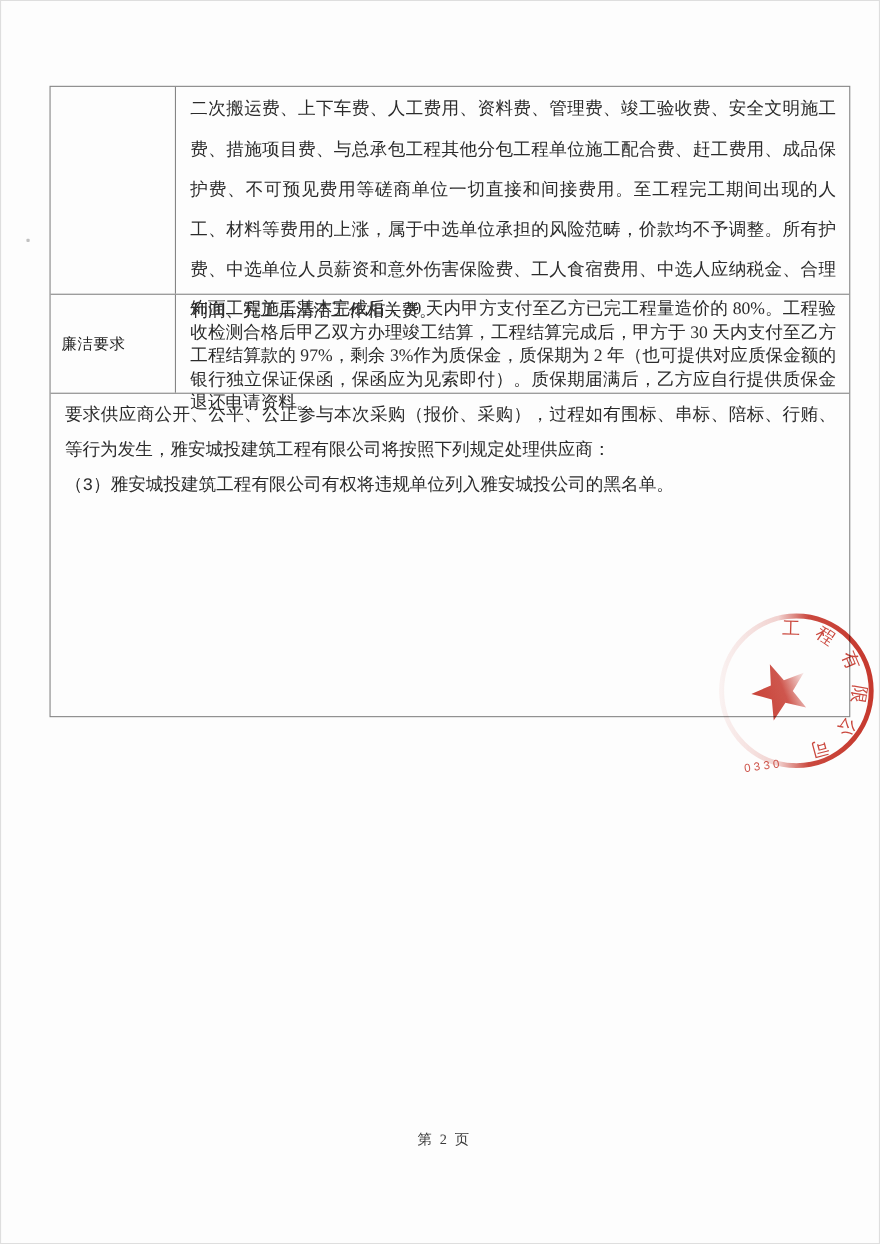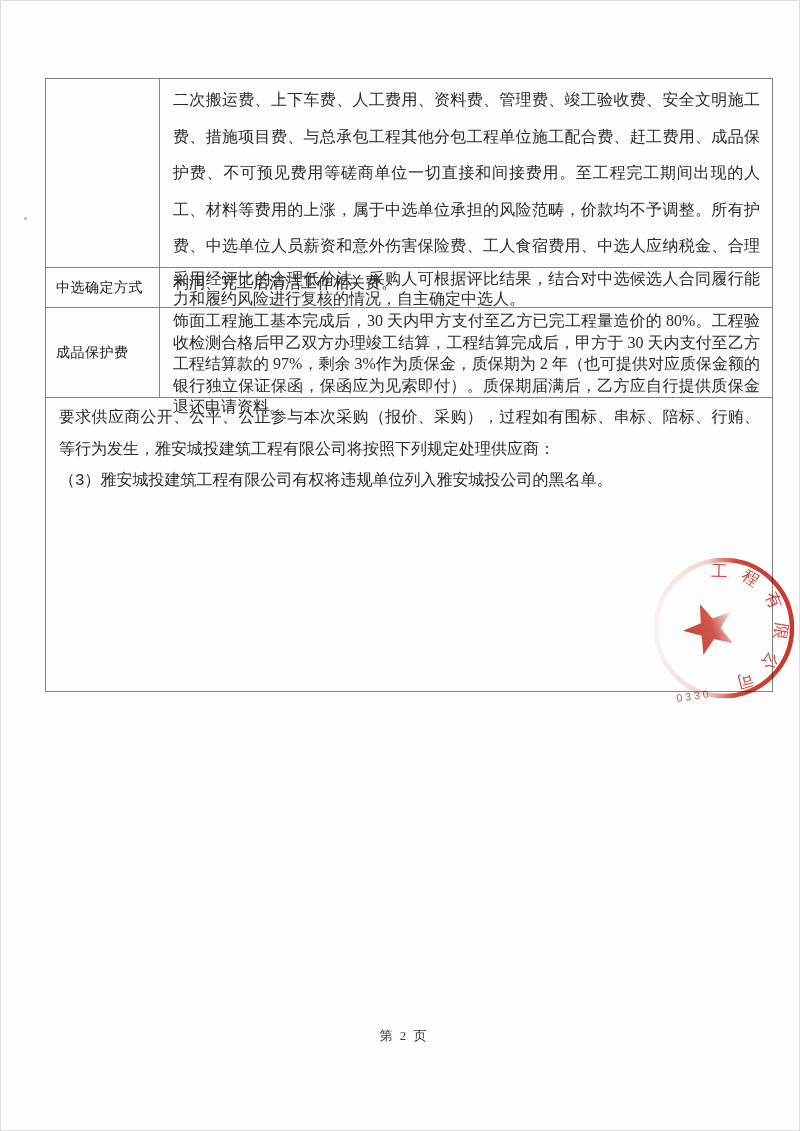--- a/index.html
+++ b/index.html
@@ -89,29 +89,23 @@
 
   <div class="terms-table">
 
     <div class="trow row-fees">
       <div class="cell-label center"></div>
       <div class="cell-body">
         <p>二次搬运费、上下车费、人工费用、资料费、管理费、竣工验收费、安全文明施工费、措施项目费、与总承包工程其他分包工程单位施工配合费、赶工费用、成品保护费、不可预见费用等磋商单位一切直接和间接费用。至工程完工期间出现的人工、材料等费用的上涨，属于中选单位承担的风险范畴，价款均不予调整。所有护费、中选单位人员薪资和意外伤害保险费、工人食宿费用、中选人应纳税金、合理利润、完工后清洁工作相关费。</p>
       </div>
     </div>
 
-    <div class="trow row-method">
-      <div class="cell-label left">中选确定方式</div>
-      <div class="cell-body">
-        <p>采用经评比的合理低价法。采购人可根据评比结果，结合对中选候选人合同履行能力和履约风险进行复核的情况，自主确定中选人。</p>
-      </div>
-    </div>
 
     <div class="trow row-payment">
-      <div class="cell-label left">成品保护费</div>
+      <div class="cell-label left">廉洁要求</div>
       <div class="cell-body">
         <p>饰面工程施工基本完成后，30 天内甲方支付至乙方已完工程量造价的 80%。工程验收检测合格后甲乙双方办理竣工结算，工程结算完成后，甲方于 30 天内支付至乙方工程结算款的 97%，剩余 3%作为质保金，质保期为 2 年（也可提供对应质保金额的银行独立保证保函，保函应为见索即付）。质保期届满后，乙方应自行提供质保金退还申请资料。</p>
       </div>
     </div>
 
     <div class="trow row-integrity">
       <div class="cell-body">
         <p>要求供应商公开、公平、公正参与本次采购（报价、采购），过程如有围标、串标、陪标、行贿、等行为发生，雅安城投建筑工程有限公司将按照下列规定处理供应商：</p>
         <p>（3）雅安城投建筑工程有限公司有权将违规单位列入雅安城投公司的黑名单。</p>
       </div>

